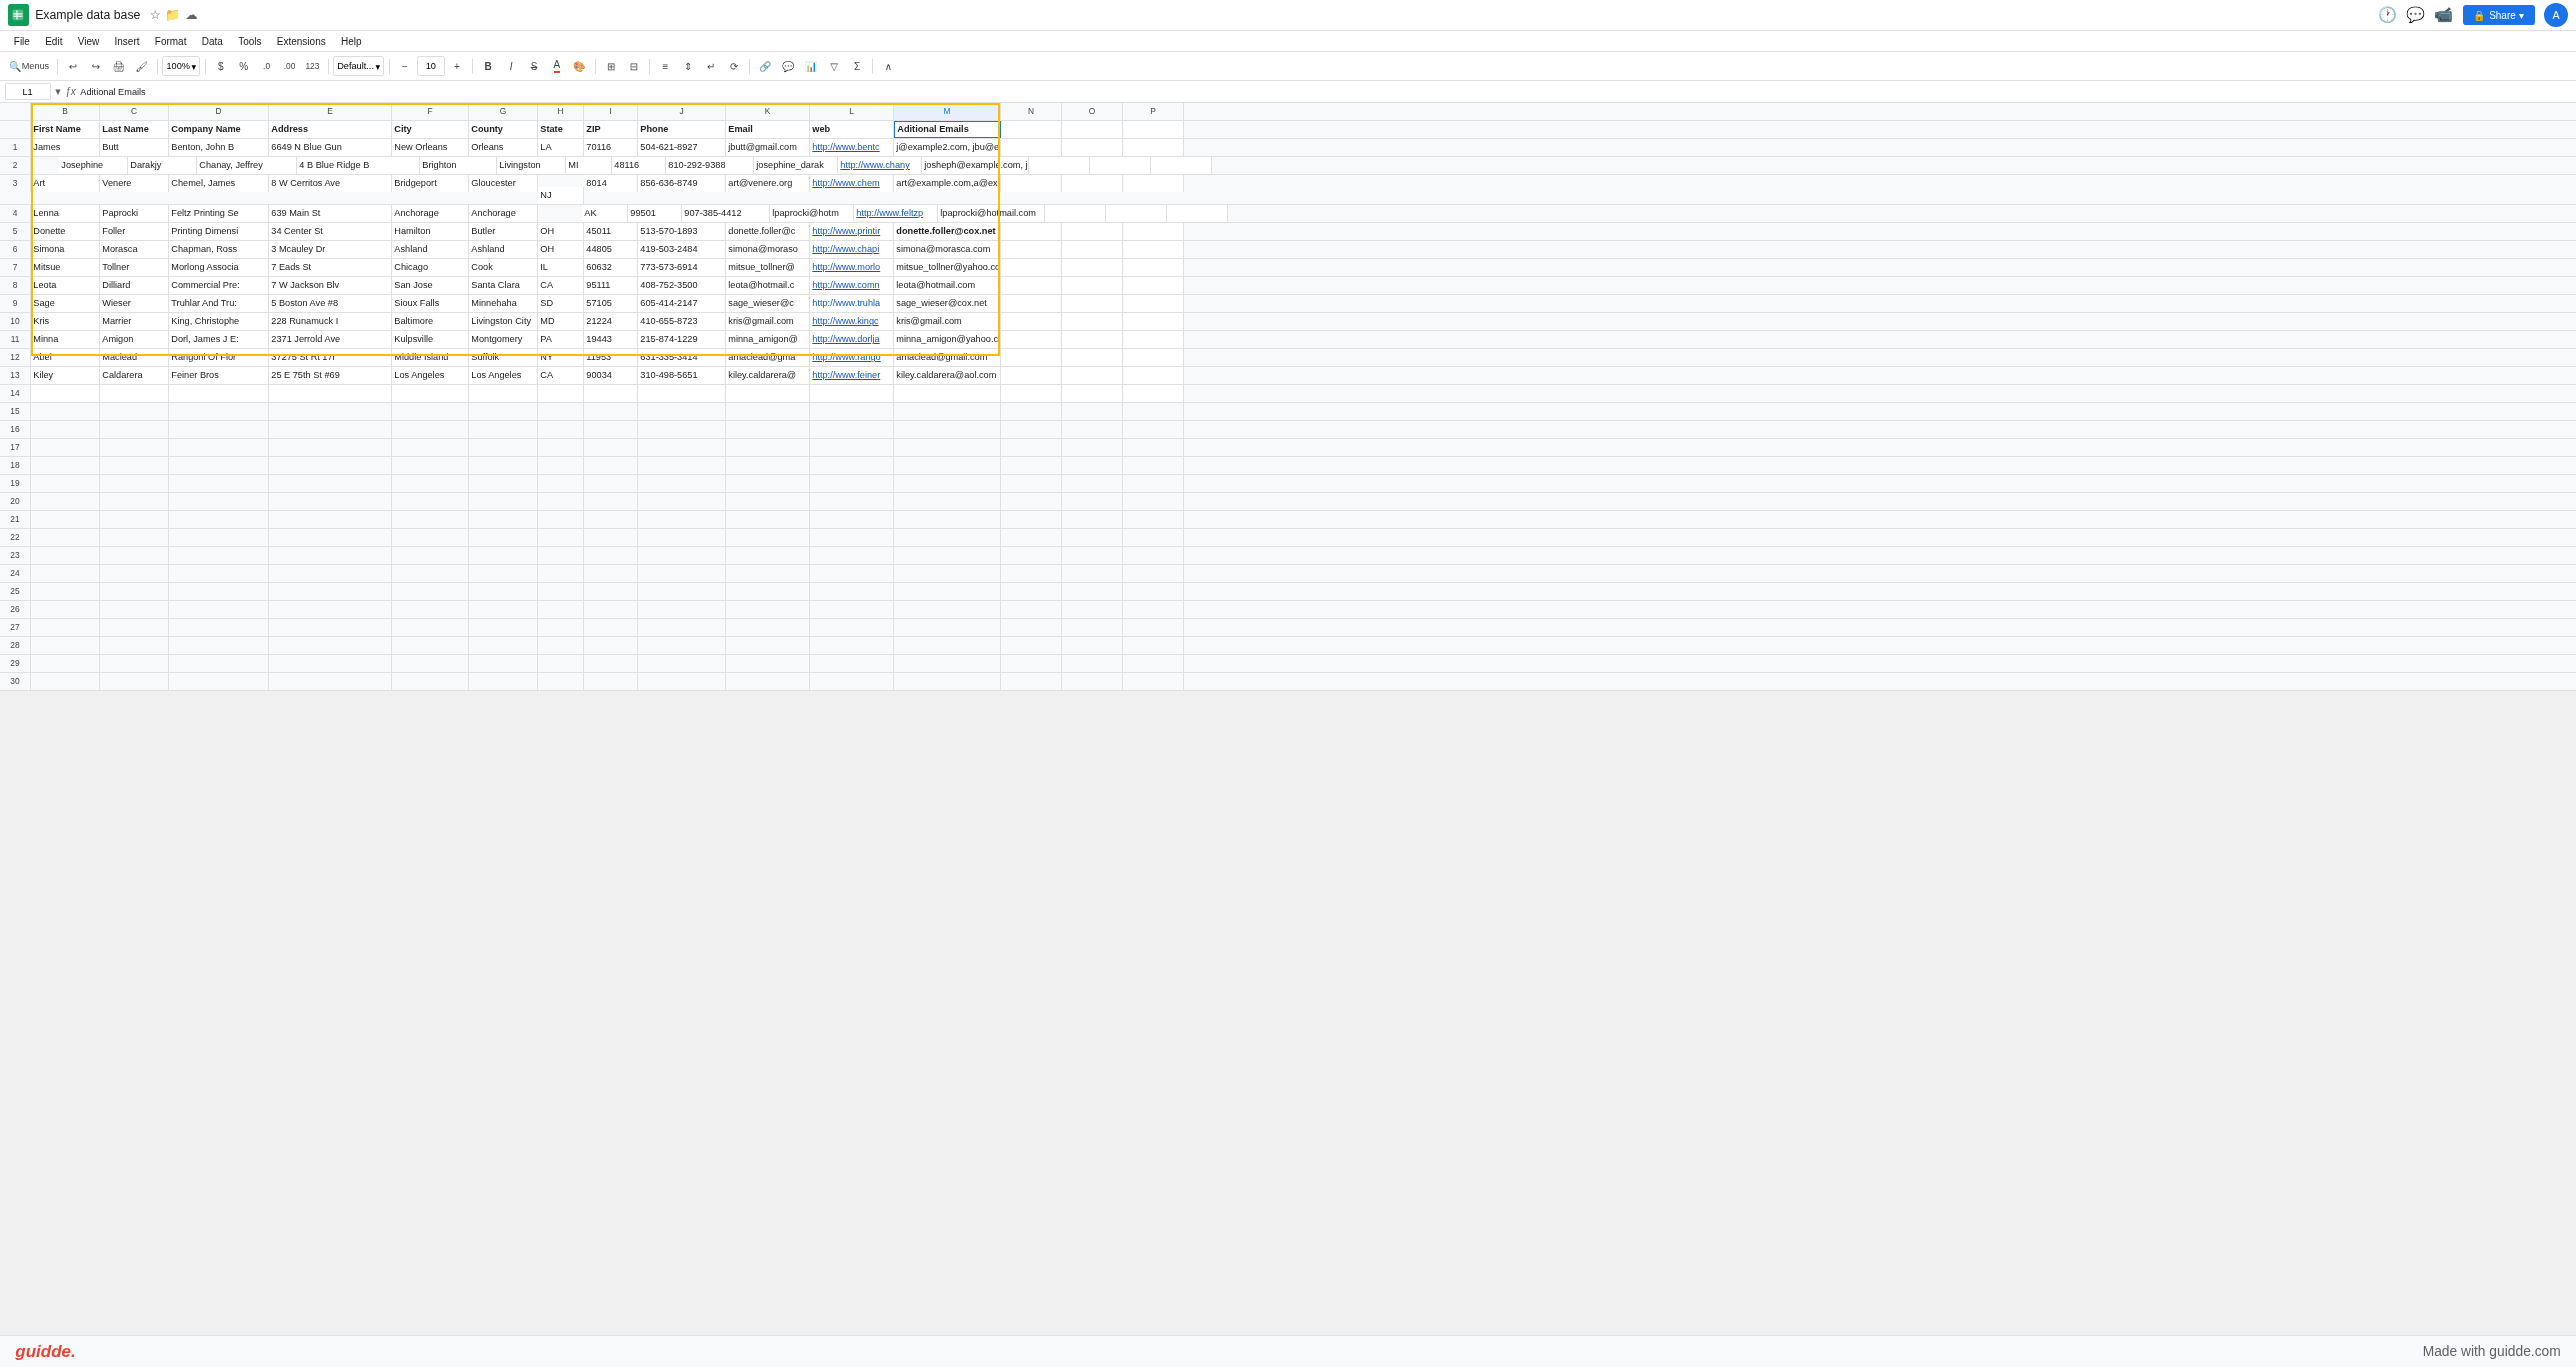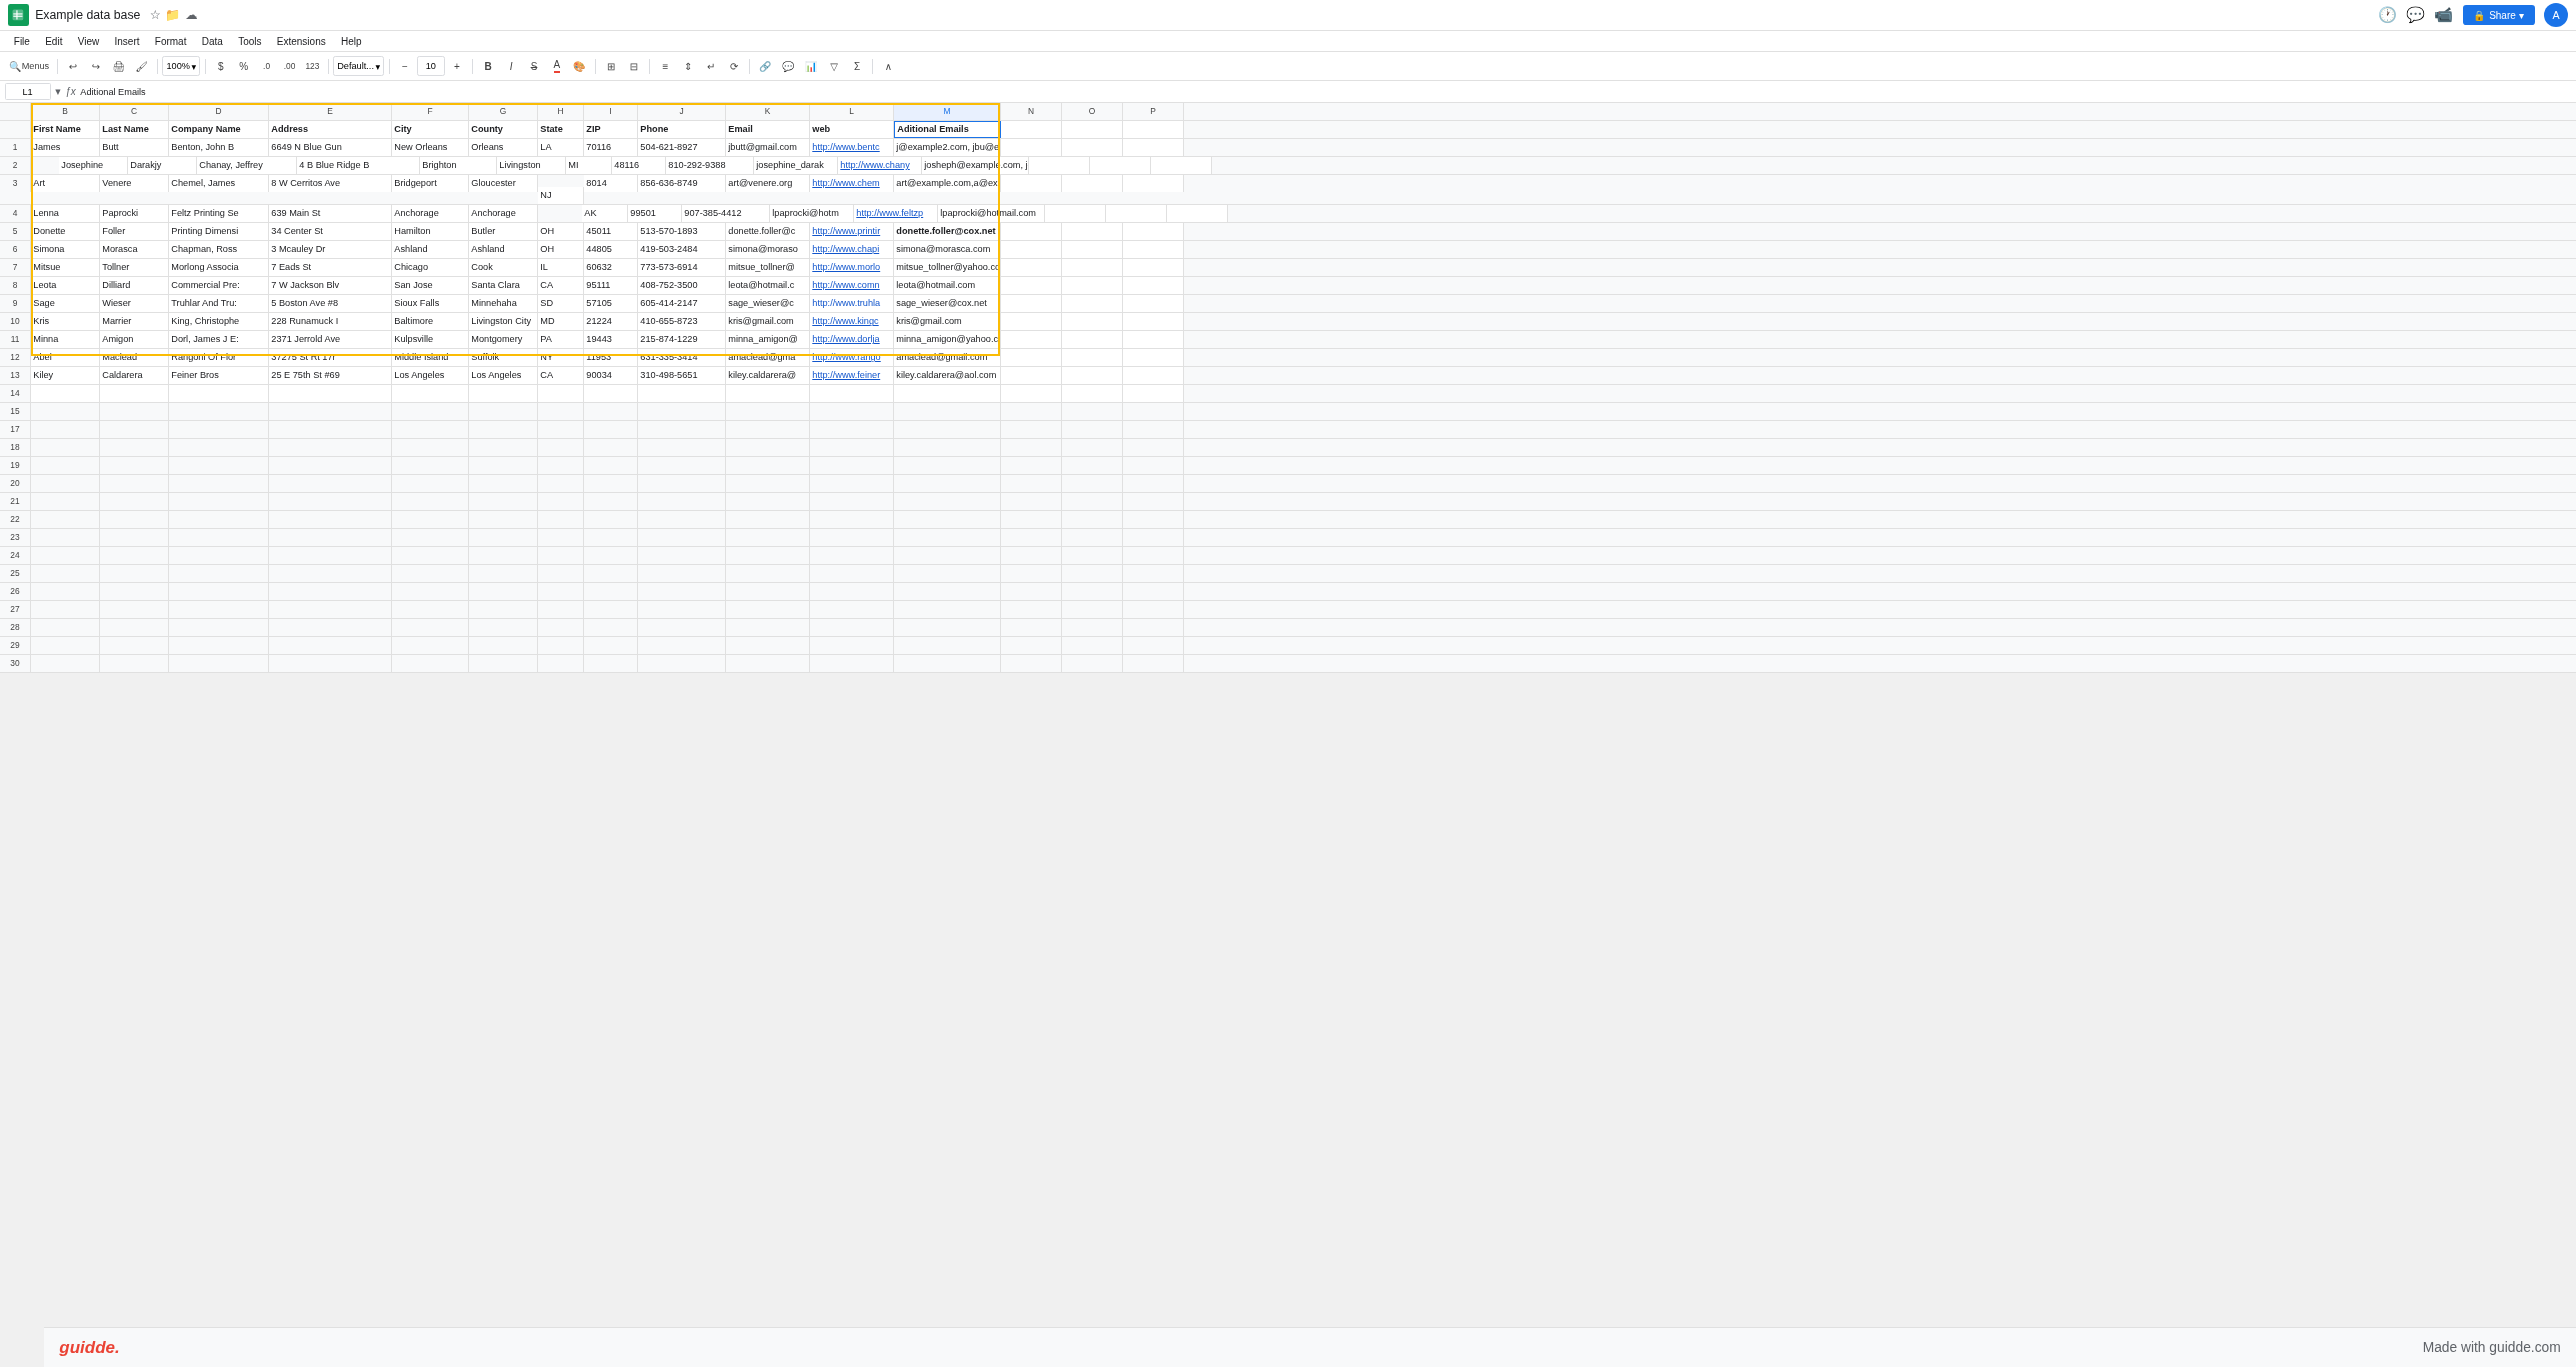--- a/index.html
+++ b/index.html
@@ -116,24 +116,23 @@
     .cell.empty-row { background: #f8f9fa; }
 
     #main-area {
       display: flex; flex-direction: column; position: relative;
       overflow: auto; height: calc(100vh - 103px);
     }
 
     
     #bottom-bar {
       position: fixed; bottom: 0; left: 0; right: 0;
-      height: 40px; background: #f8f9fa; border-top: 0.8px solid #e0e0e0;
+      height: 32px; background: #f8f9fa; border-top: 0.8px solid #e0e0e0;
       display: flex; align-items: center; padding: 0 15.3px;
       justify-content: space-between;
-      margin-left: 44px;
     }
     .guidde-logo { color: #ea4335; font-size: 17px; font-weight: 800; font-style: italic; }
     .made-with { font-size: 13.8px; color: #5f6368; }
     .c-B { width: 69px; }   
     .c-C { width: 69px; }   
     .c-D { width: 100px; }  
     .c-E { width: 123px; }  
     .c-F { width: 77px; }  
     .c-G { width: 69px; }   
     .c-H { width: 46px; }   
@@ -557,20 +556,38 @@
           <div class="cell empty-row" style="width: 54px; min-width: 54px; background: rgb(248, 249, 250);"></div>
           <div class="cell empty-row" style="width: 88px; min-width: 88px; background: rgb(248, 249, 250);"></div>
           <div class="cell empty-row" style="width: 84px; min-width: 84px; background: rgb(248, 249, 250);"></div>
           <div class="cell empty-row" style="width: 84px; min-width: 84px; background: rgb(248, 249, 250);"></div>
           <div class="cell empty-row" style="width: 107px; min-width: 107px; background: rgb(248, 249, 250);"></div>
           <div class="cell empty-row" style="width: 61px; min-width: 61px; background: rgb(248, 249, 250);"></div>
           <div class="cell empty-row" style="width: 61px; min-width: 61px; background: rgb(248, 249, 250);"></div>
           <div class="cell empty-row" style="width: 61px; min-width: 61px; background: rgb(248, 249, 250);"></div>
         </div>
         <div class="data-row">
+          <div class="row-num">16</div>
+          <div class="cell empty-row" style="width: 69px; min-width: 69px; background: rgb(248, 249, 250);"></div>
+          <div class="cell empty-row" style="width: 69px; min-width: 69px; background: rgb(248, 249, 250);"></div>
+          <div class="cell empty-row" style="width: 100px; min-width: 100px; background: rgb(248, 249, 250);"></div>
+          <div class="cell empty-row" style="width: 123px; min-width: 123px; background: rgb(248, 249, 250);"></div>
+          <div class="cell empty-row" style="width: 77px; min-width: 77px; background: rgb(248, 249, 250);"></div>
+          <div class="cell empty-row" style="width: 69px; min-width: 69px; background: rgb(248, 249, 250);"></div>
+          <div class="cell empty-row" style="width: 46px; min-width: 46px; background: rgb(248, 249, 250);"></div>
+          <div class="cell empty-row" style="width: 54px; min-width: 54px; background: rgb(248, 249, 250);"></div>
+          <div class="cell empty-row" style="width: 88px; min-width: 88px; background: rgb(248, 249, 250);"></div>
+          <div class="cell empty-row" style="width: 84px; min-width: 84px; background: rgb(248, 249, 250);"></div>
+          <div class="cell empty-row" style="width: 84px; min-width: 84px; background: rgb(248, 249, 250);"></div>
+          <div class="cell empty-row" style="width: 107px; min-width: 107px; background: rgb(248, 249, 250);"></div>
+          <div class="cell empty-row" style="width: 61px; min-width: 61px; background: rgb(248, 249, 250);"></div>
+          <div class="cell empty-row" style="width: 61px; min-width: 61px; background: rgb(248, 249, 250);"></div>
+          <div class="cell empty-row" style="width: 61px; min-width: 61px; background: rgb(248, 249, 250);"></div>
+        </div>
+        <div class="data-row">
           <div class="row-num">17</div>
           <div class="cell empty-row" style="width: 69px; min-width: 69px; background: rgb(248, 249, 250);"></div>
           <div class="cell empty-row" style="width: 69px; min-width: 69px; background: rgb(248, 249, 250);"></div>
           <div class="cell empty-row" style="width: 100px; min-width: 100px; background: rgb(248, 249, 250);"></div>
           <div class="cell empty-row" style="width: 123px; min-width: 123px; background: rgb(248, 249, 250);"></div>
           <div class="cell empty-row" style="width: 77px; min-width: 77px; background: rgb(248, 249, 250);"></div>
           <div class="cell empty-row" style="width: 69px; min-width: 69px; background: rgb(248, 249, 250);"></div>
           <div class="cell empty-row" style="width: 46px; min-width: 46px; background: rgb(248, 249, 250);"></div>
           <div class="cell empty-row" style="width: 54px; min-width: 54px; background: rgb(248, 249, 250);"></div>
           <div class="cell empty-row" style="width: 88px; min-width: 88px; background: rgb(248, 249, 250);"></div>

